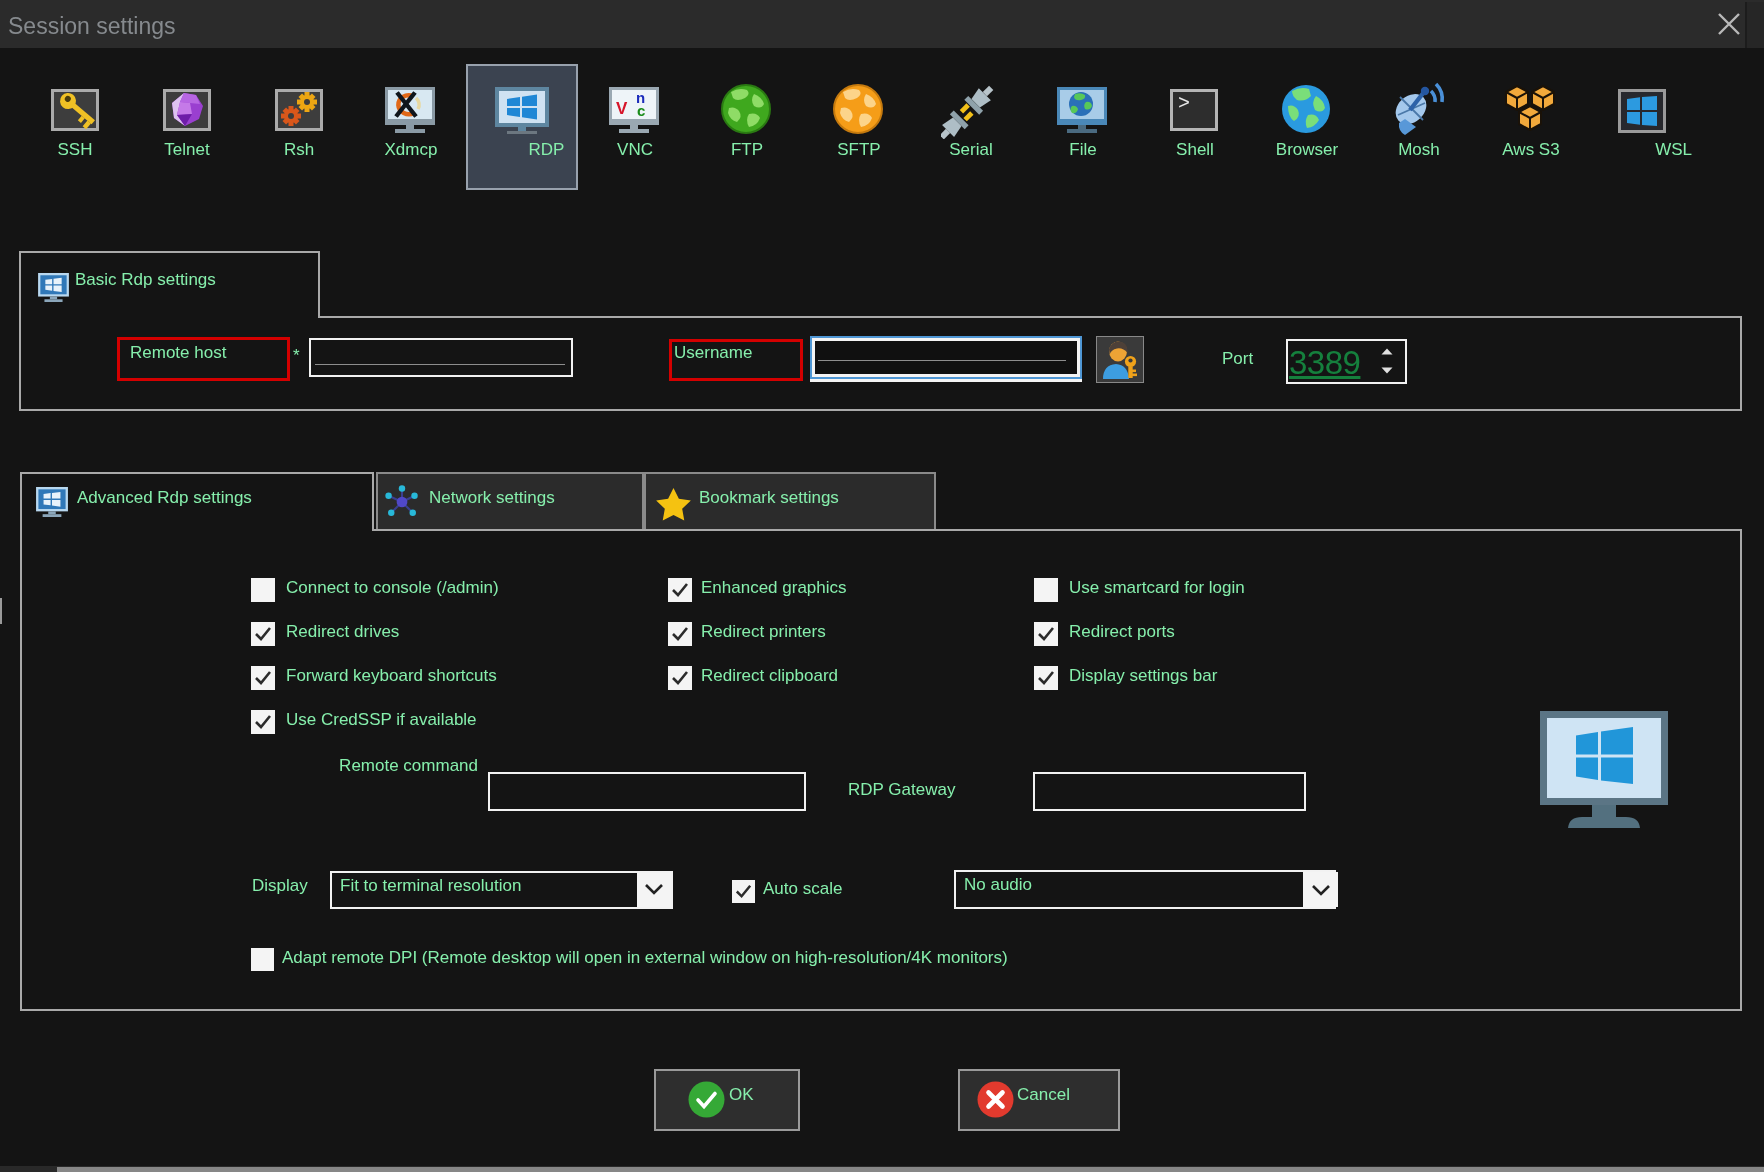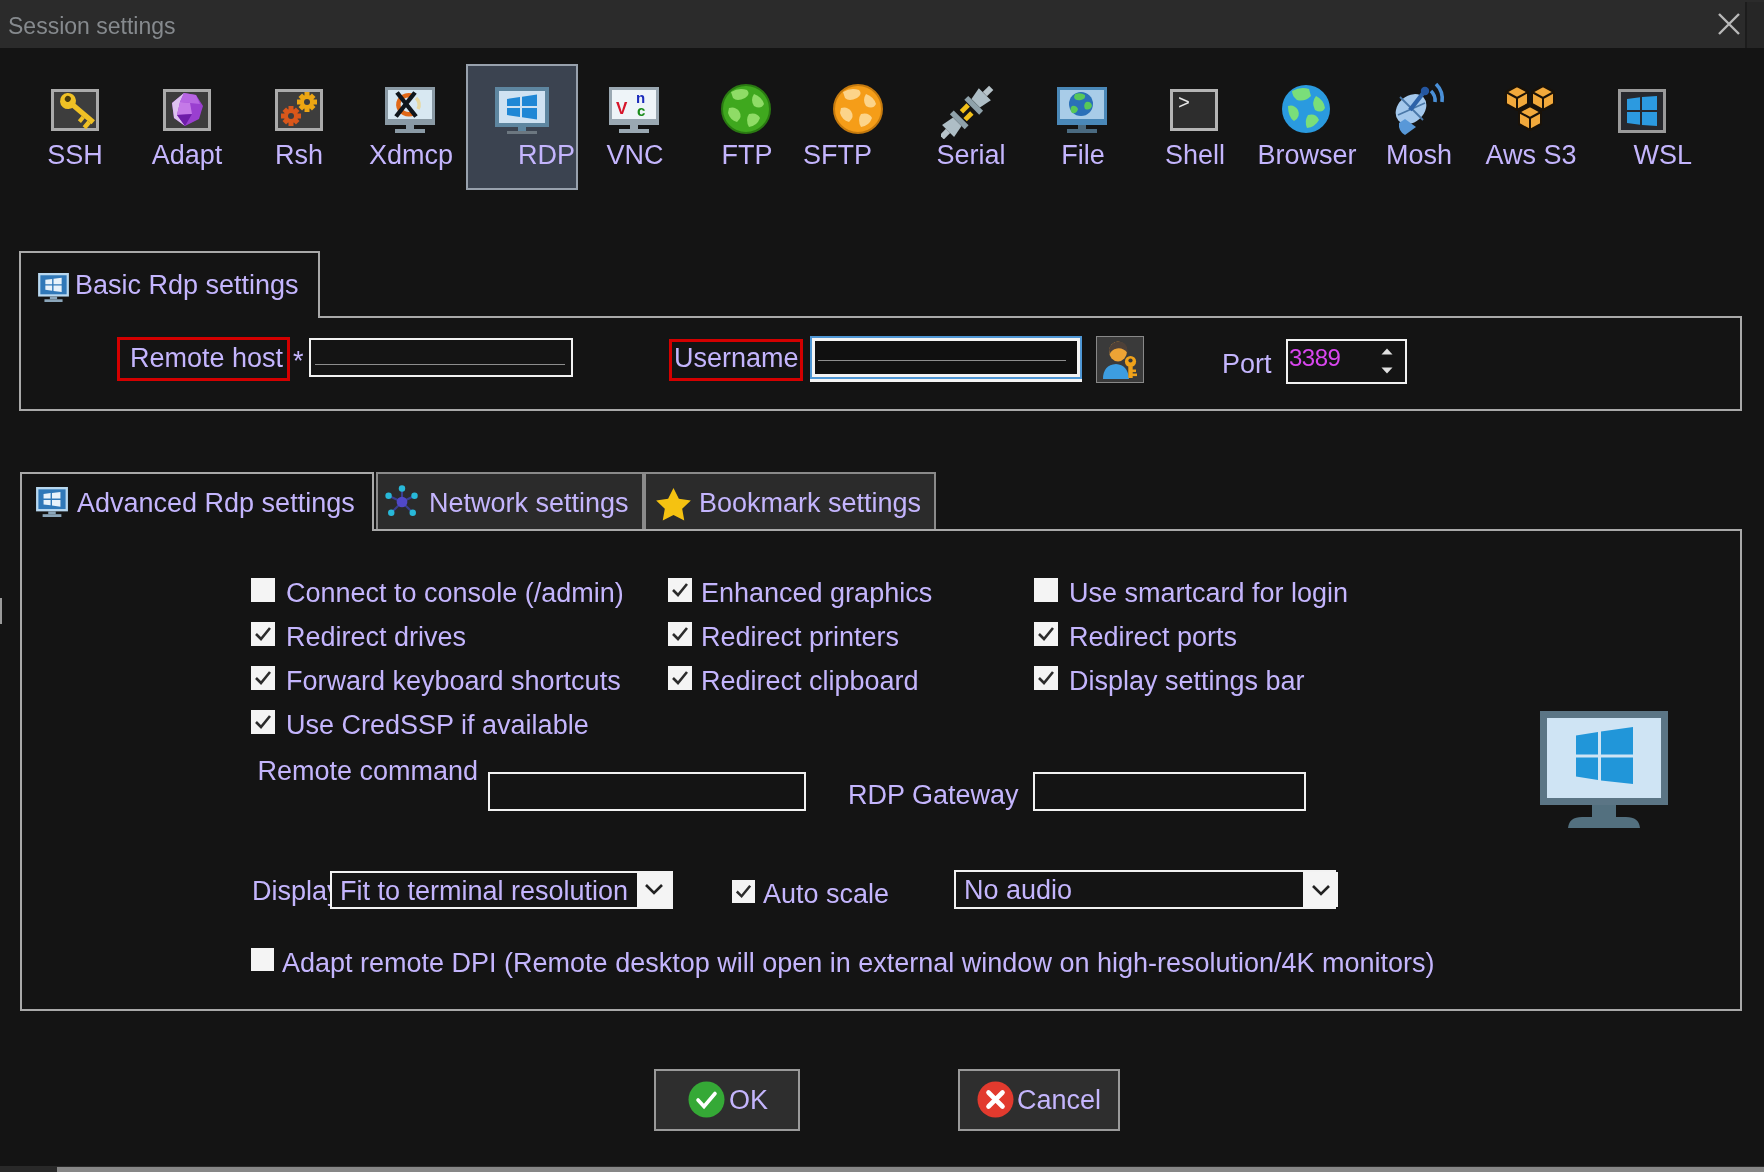--- a/index.html
+++ b/index.html
@@ -1,45 +1,45 @@
 <!DOCTYPE html>
 <html><head>
 <meta charset="utf-8">
 <style>
   * { margin:0; padding:0; box-sizing:border-box; }
   html,body { width:1764px; height:1172px; overflow:hidden; }
   body { background:#141414; font-family:"Liberation Sans", sans-serif; position:relative; }
   .abs { position:absolute; }
-  .lbl { color:#c4b5fd; font-size:27px; white-space:nowrap; }
+  .lbl { color:#86efac; font-size:17px; white-space:nowrap; }
   .whitebox { background:#141414; border:2px solid #f2f2f2; }
   .cb { position:absolute; width:24px; height:24px; background:#f4f4f4; }
   .cb svg { position:absolute; left:1px; top:1px; }
   .paneborder { border:2px solid #a9a9a9; }
 </style>
 </head>
 <body>
 
 <div class="abs" style="left:0;top:0;width:1764px;height:48px;background:#2b2b2b;"></div>
 <div class="abs" style="left:8px;top:13px;font-size:23px;color:#868a8e;">Session settings</div>
 <div class="abs" style="left:1746px;top:2px;width:18px;height:46px;background:#262626;"></div>
 <div class="abs" style="left:1745px;top:2px;width:2px;height:46px;background:#1c1c1c;"></div>
 <svg class="abs" style="left:1718px;top:13px;" width="22" height="22" viewBox="0 0 22 22">
   <path d="M1 1 L21 21 M21 1 L1 21" stroke="#b9b9b9" stroke-width="2.4" fill="none"></path>
 </svg>
 
 <div class="abs" style="left:466px;top:64px;width:112px;height:126px;background:#3b4350;border:2px solid #98a1ad;"></div>
 
 <div class="abs lbl" style="left:19px;top:140px;width:112px;text-align:center;">SSH</div>
-<div class="abs lbl" style="left:131px;top:140px;width:112px;text-align:center;">Adapt</div>
+<div class="abs lbl" style="left:131px;top:140px;width:112px;text-align:center;">Telnet</div>
 <div class="abs lbl" style="left:243px;top:140px;width:112px;text-align:center;">Rsh</div>
 <div class="abs lbl" style="left:355px;top:140px;width:112px;text-align:center;">Xdmcp</div>
 <div class="abs lbl" style="left:467px;top:140px;width:112px;text-align:center;padding-left:47px;">RDP</div>
 <div class="abs lbl" style="left:579px;top:140px;width:112px;text-align:center;">VNC</div>
 <div class="abs lbl" style="left:691px;top:140px;width:112px;text-align:center;">FTP</div>
-<div class="abs lbl" style="left:803px;top:140px;width:112px;">SFTP</div>
+<div class="abs lbl" style="left:803px;top:140px;width:112px;text-align:center;">SFTP</div>
 <div class="abs lbl" style="left:915px;top:140px;width:112px;text-align:center;">Serial</div>
 <div class="abs lbl" style="left:1027px;top:140px;width:112px;text-align:center;">File</div>
 <div class="abs lbl" style="left:1139px;top:140px;width:112px;text-align:center;">Shell</div>
 <div class="abs lbl" style="left:1251px;top:140px;width:112px;text-align:center;">Browser</div>
 <div class="abs lbl" style="left:1363px;top:140px;width:112px;text-align:center;">Mosh</div>
 <div class="abs lbl" style="left:1475px;top:140px;width:112px;text-align:center;">Aws S3</div>
 <div class="abs lbl" style="left:1580px;top:140px;width:112px;text-align:right;">WSL</div>
 
 <div class="abs" style="left:51px;top:89px;width:48px;height:42px;background:#3d3d3d;border:3px solid #ababab;"></div>
 <svg class="abs" style="left:51px;top:89px;" width="48" height="42" viewBox="0 0 48 42">
@@ -256,21 +256,21 @@
   <path d="M3 39 Q3 25 16 24 Q28 25 29 39 Z" fill="#3d9de0"></path>
   <circle cx="30.5" cy="21.5" r="5.6" fill="#f0a21a"></circle>
   <circle cx="30.5" cy="20.5" r="2.1" fill="#3a3a3a"></circle>
   <rect x="28.3" y="26.5" width="4.4" height="11.5" fill="#f0a21a"></rect>
   <rect x="32" y="29.5" width="4" height="2.6" fill="#f0a21a"></rect>
   <rect x="32" y="33.5" width="5" height="2.6" fill="#f0a21a"></rect>
 </svg>
 
 <div class="abs lbl" style="left:1222px;top:349px;">Port</div>
 <div class="abs whitebox" style="left:1286px;top:339px;width:121px;height:45px;"></div>
-<div class="abs" style="left:1289px;top:344px;color:#d946ef;font-size:24px;letter-spacing:-0.5px;">3389</div>
+<div class="abs" style="left:1289px;top:344px;color:#15803d;font-size:33px;letter-spacing:-0.5px;text-decoration:underline;">3389</div>
 <svg class="abs" style="left:1379px;top:346px;" width="16" height="30" viewBox="0 0 16 30">
   <path d="M8 2.5 L13.5 8.5 L2.5 8.5 Z" fill="#e0e0e0"></path>
   <path d="M8 27.5 L2.5 21.5 L13.5 21.5 Z" fill="#e0e0e0"></path>
 </svg>
 
 <div class="abs paneborder" style="left:20px;top:529px;width:1722px;height:482px;"></div>
 <div class="abs" style="left:22px;top:529px;width:350px;height:2px;background:#141414;"></div>
 
 <div class="abs" style="left:376px;top:472px;width:268px;height:57px;background:#2b2b2b;border:2px solid #8a8a8a;border-bottom:none;"></div>
 <div class="abs" style="left:644px;top:472px;width:292px;height:57px;background:#2b2b2b;border:2px solid #8a8a8a;border-bottom:none;"></div>

